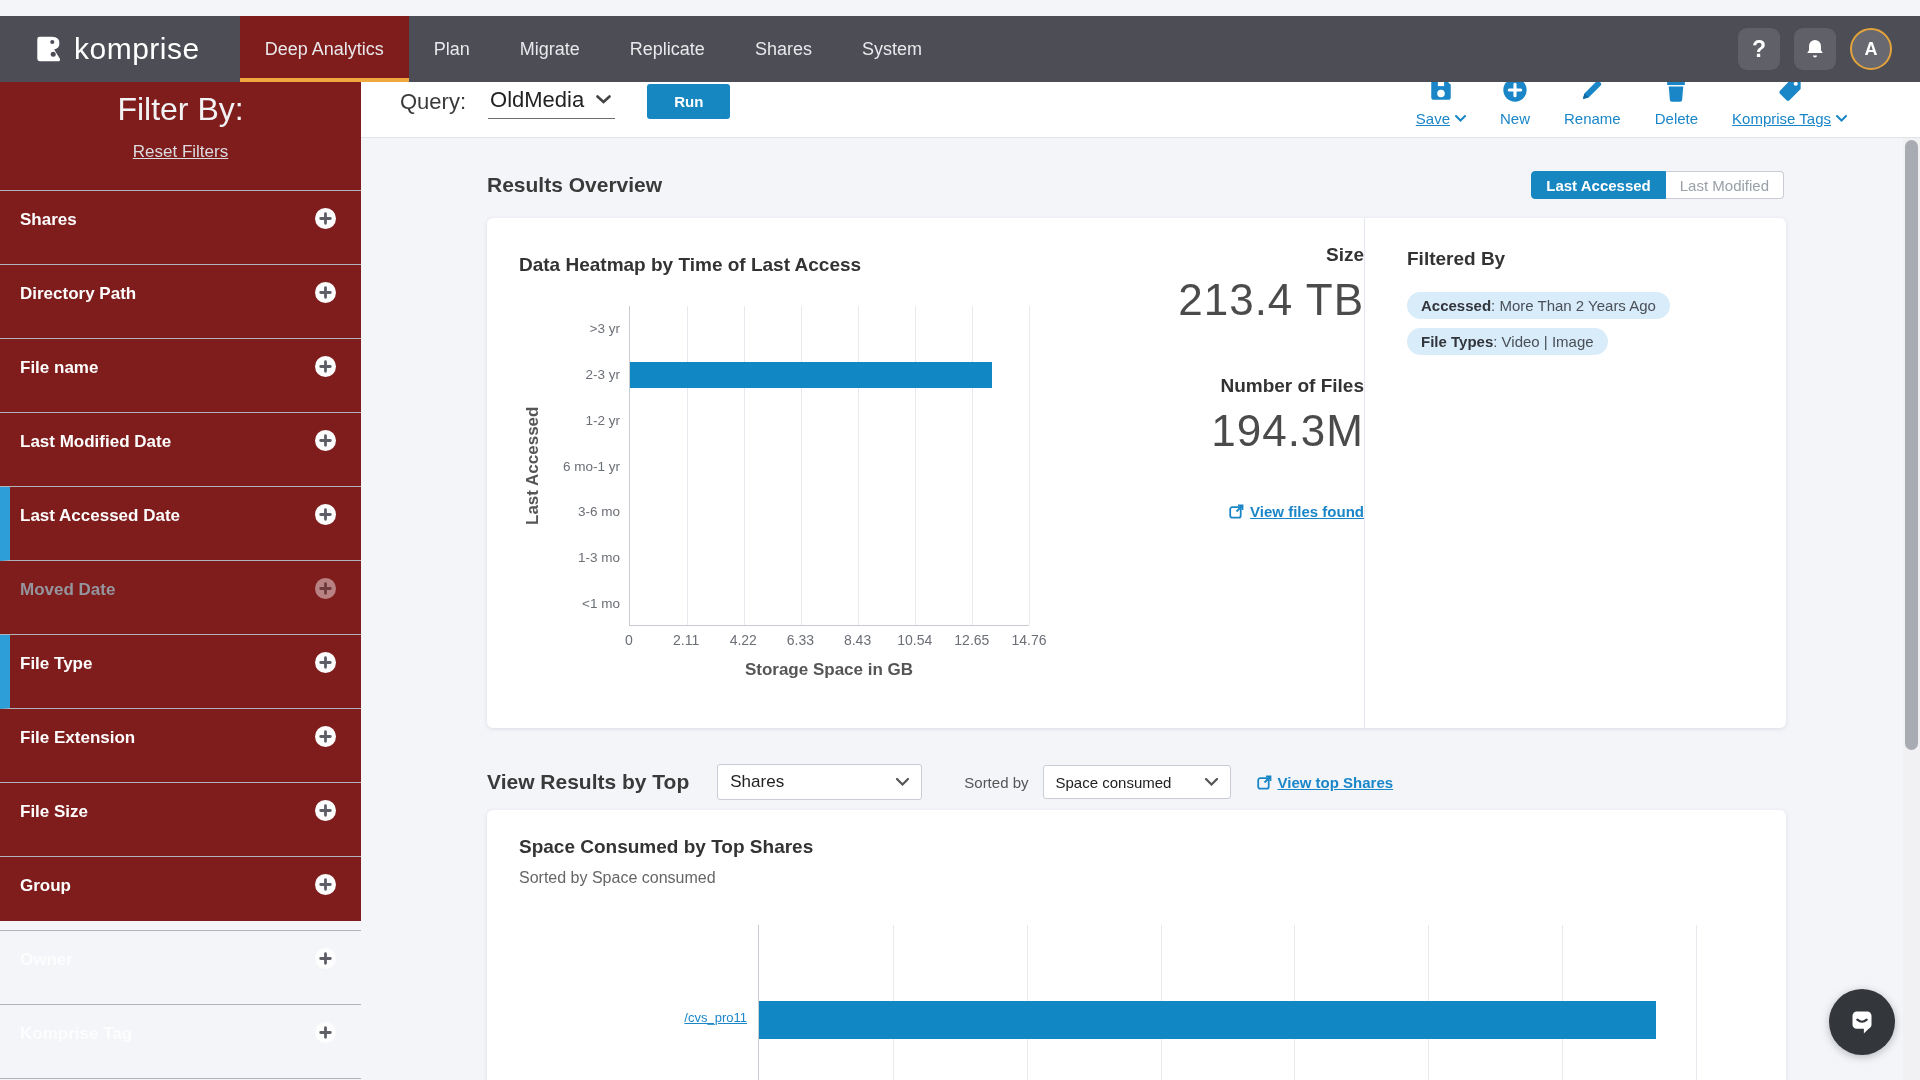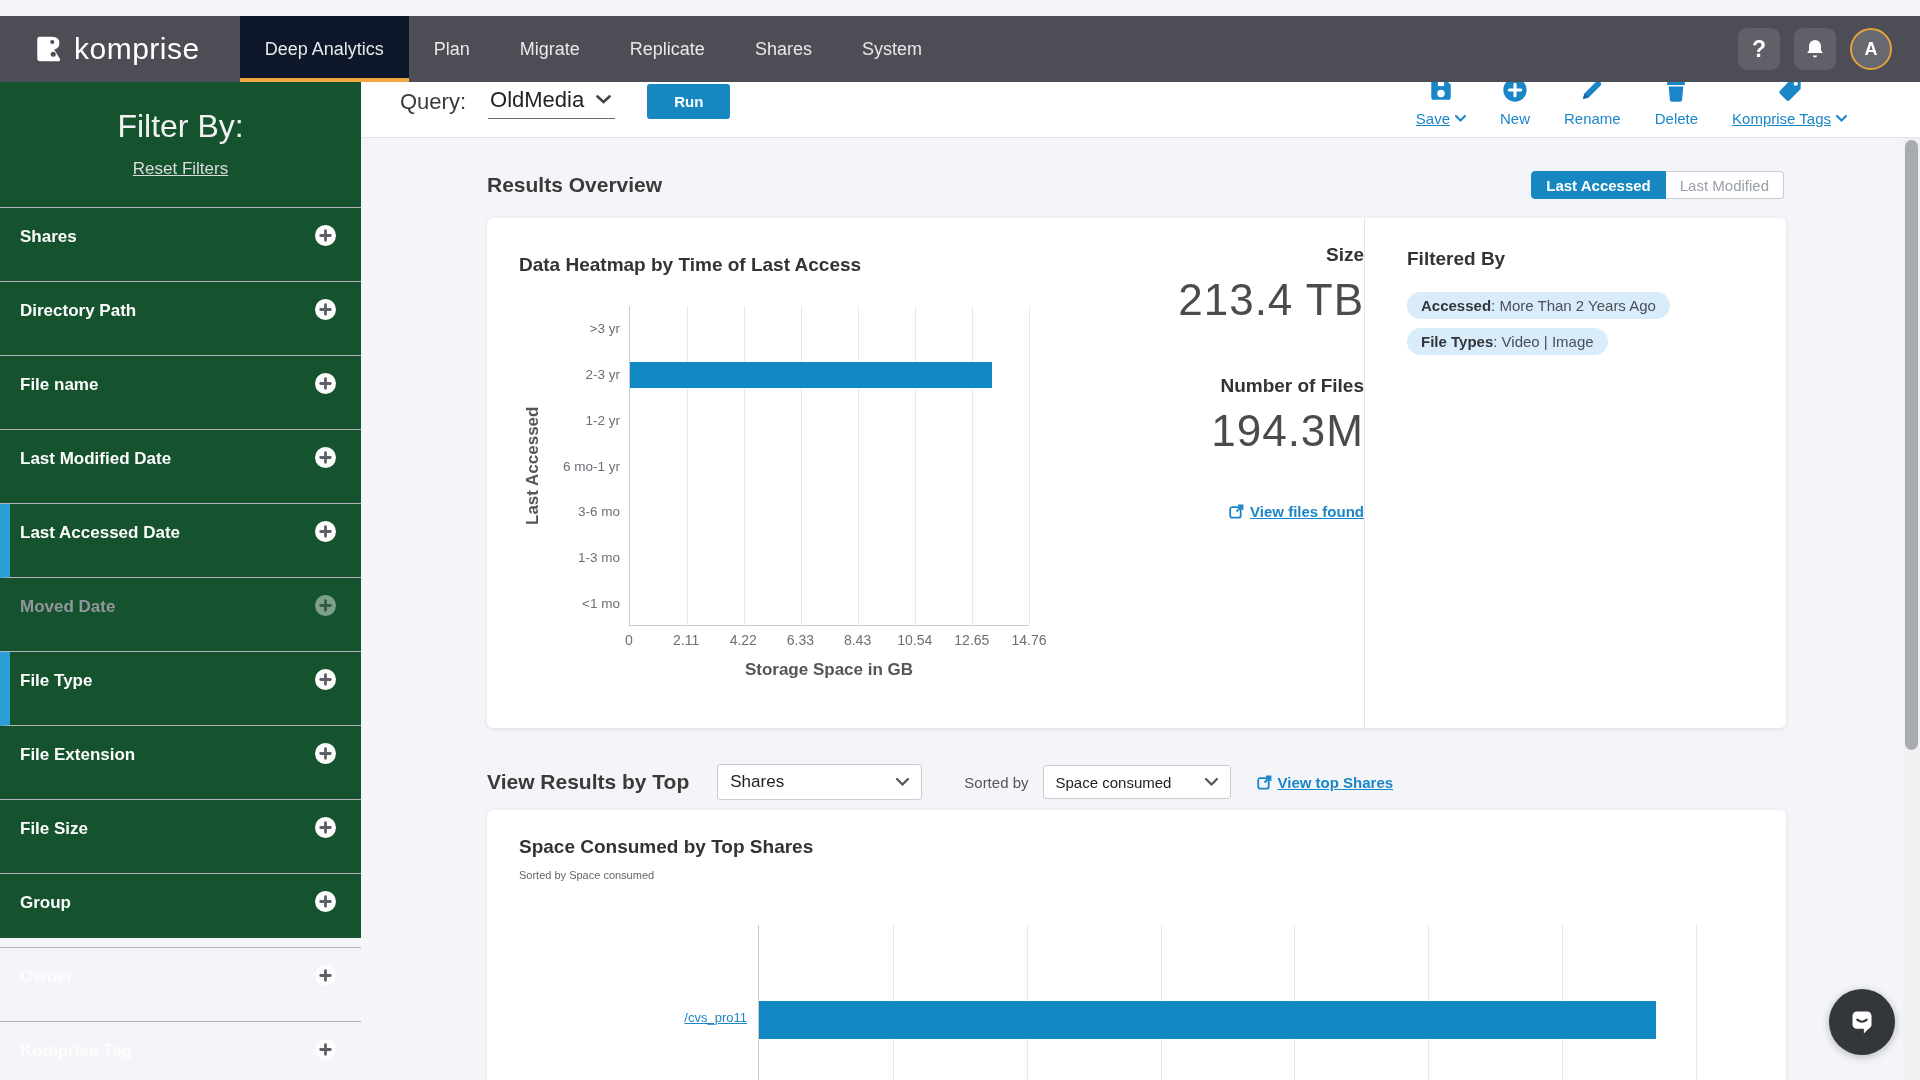--- a/index.html
+++ b/index.html
@@ -8,32 +8,32 @@
   .app { position:relative; width:1920px; height:1080px; }
 
   
   .topnav { position:absolute; top:16px; left:0; width:1920px; height:66px;
     background:#4c4d55; display:flex; align-items:stretch; z-index:30; }
   .brand { display:flex; align-items:center; gap:10px; padding:0 40px 0 34px; cursor:pointer; }
   .brand-text { color:#fff; font-size:30px; font-weight:400; letter-spacing:.5px; }
   .nav-items { display:flex; align-items:stretch; }
   .nav-item { display:flex; align-items:center; padding:0 25px; color:#e9e9ec;
     font-size:18px; cursor:pointer; position:relative; }
-  .nav-item.active { background:#0f172a; border-bottom:4px solid #efa73e; padding-top:4px; }
+  .nav-item.active { background:#7f1d1d; border-bottom:4px solid #efa73e; padding-top:4px; }
   .nav-right { margin-left:auto; display:flex; align-items:center; gap:14px; padding-right:28px; }
   .nav-btn { width:42px; height:42px; border-radius:9px; background:#5f6068; border:none;
     display:flex; align-items:center; justify-content:center; cursor:pointer;
     color:#fff; font-size:23px; font-weight:700; }
   .avatar { width:42px; height:42px; border-radius:50%; background:#686970;
     border:2px solid #e3a23c; color:#fff; font-size:18px; font-weight:700;
     display:flex; align-items:center; justify-content:center; cursor:pointer; }
 
   
-  .sidebar { position:absolute; top:78px; left:0; width:361px; height:860px;
-    background:#14532d; z-index:20; }
+  .sidebar { position:absolute; top:61px; left:0; width:361px; height:860px;
+    background:#7f1d1d; z-index:20; }
   .sb-head { text-align:center; padding:30px 0 28px; border-bottom:1px solid #b2b3ba; }
   .sb-title { color:#f2f2f4; font-size:32px; font-weight:300; }
   .sb-reset { display:inline-block; margin-top:14px; color:#dcdce0; font-size:17px;
     text-decoration:underline; cursor:pointer; }
   .sb-item { position:relative; height:74px; border-bottom:1px solid #b2b3ba;
     padding:16px 24px 0 20px; display:flex; align-items:flex-start; cursor:pointer; }
   .sb-label { color:#fdfdfd; font-size:17px; font-weight:700; margin-top:3px; }
   .sb-item .plus-icon { margin-left:auto; width:23px; height:23px; cursor:pointer; }
   .sb-item.selected { border-left:10px solid #2d9ed8; padding-left:10px; }
   .sb-item.disabled .sb-label { color:#94959d; }
@@ -103,21 +103,21 @@
     display:flex; align-items:center; padding:0 12px; cursor:pointer; color:#222; }
   .select .sel-val { font-size:17px; }
   .select .chev { margin-left:auto; }
   .sel-type { width:205px; margin-left:28px; }
   .sorted-label { margin-left:42px; font-size:15px; color:#555; }
   .sel-sort { width:188px; margin-left:14px; height:34px; }
   .sel-sort .sel-val { font-size:15px; }
   .viewtop-row .link { margin-left:26px; }
 
   .shares-card { width:1299px; height:450px; margin-top:10px; padding:26px 0 0 32px; position:relative; overflow:hidden; }
-  .ts-sub { margin-top:11px; font-size:11px; color:#666; }
+  .ts-sub { margin-top:11px; font-size:16px; color:#666; }
   .ts-plot { position:absolute; left:271px; top:115px; width:1018px; height:335px;
     border-left:1px solid #c7cbd2; }
   .ts-grid { position:absolute; top:0; bottom:0; width:1px; background:#e7e9ee; }
   .ts-bar { position:absolute; left:0; top:76px; height:38px; background:#1187c4; }
   .ts-cat { position:absolute; left:0; top:115px; width:260px; text-align:right;
     margin-top:85px; font-size:13px; }
   .ts-cat a { color:#1a86c8; text-decoration:underline; cursor:pointer; }
 
   
   .scrollbar { position:absolute; top:138px; right:0; width:17px; bottom:0; background:#f1f1f4; }

